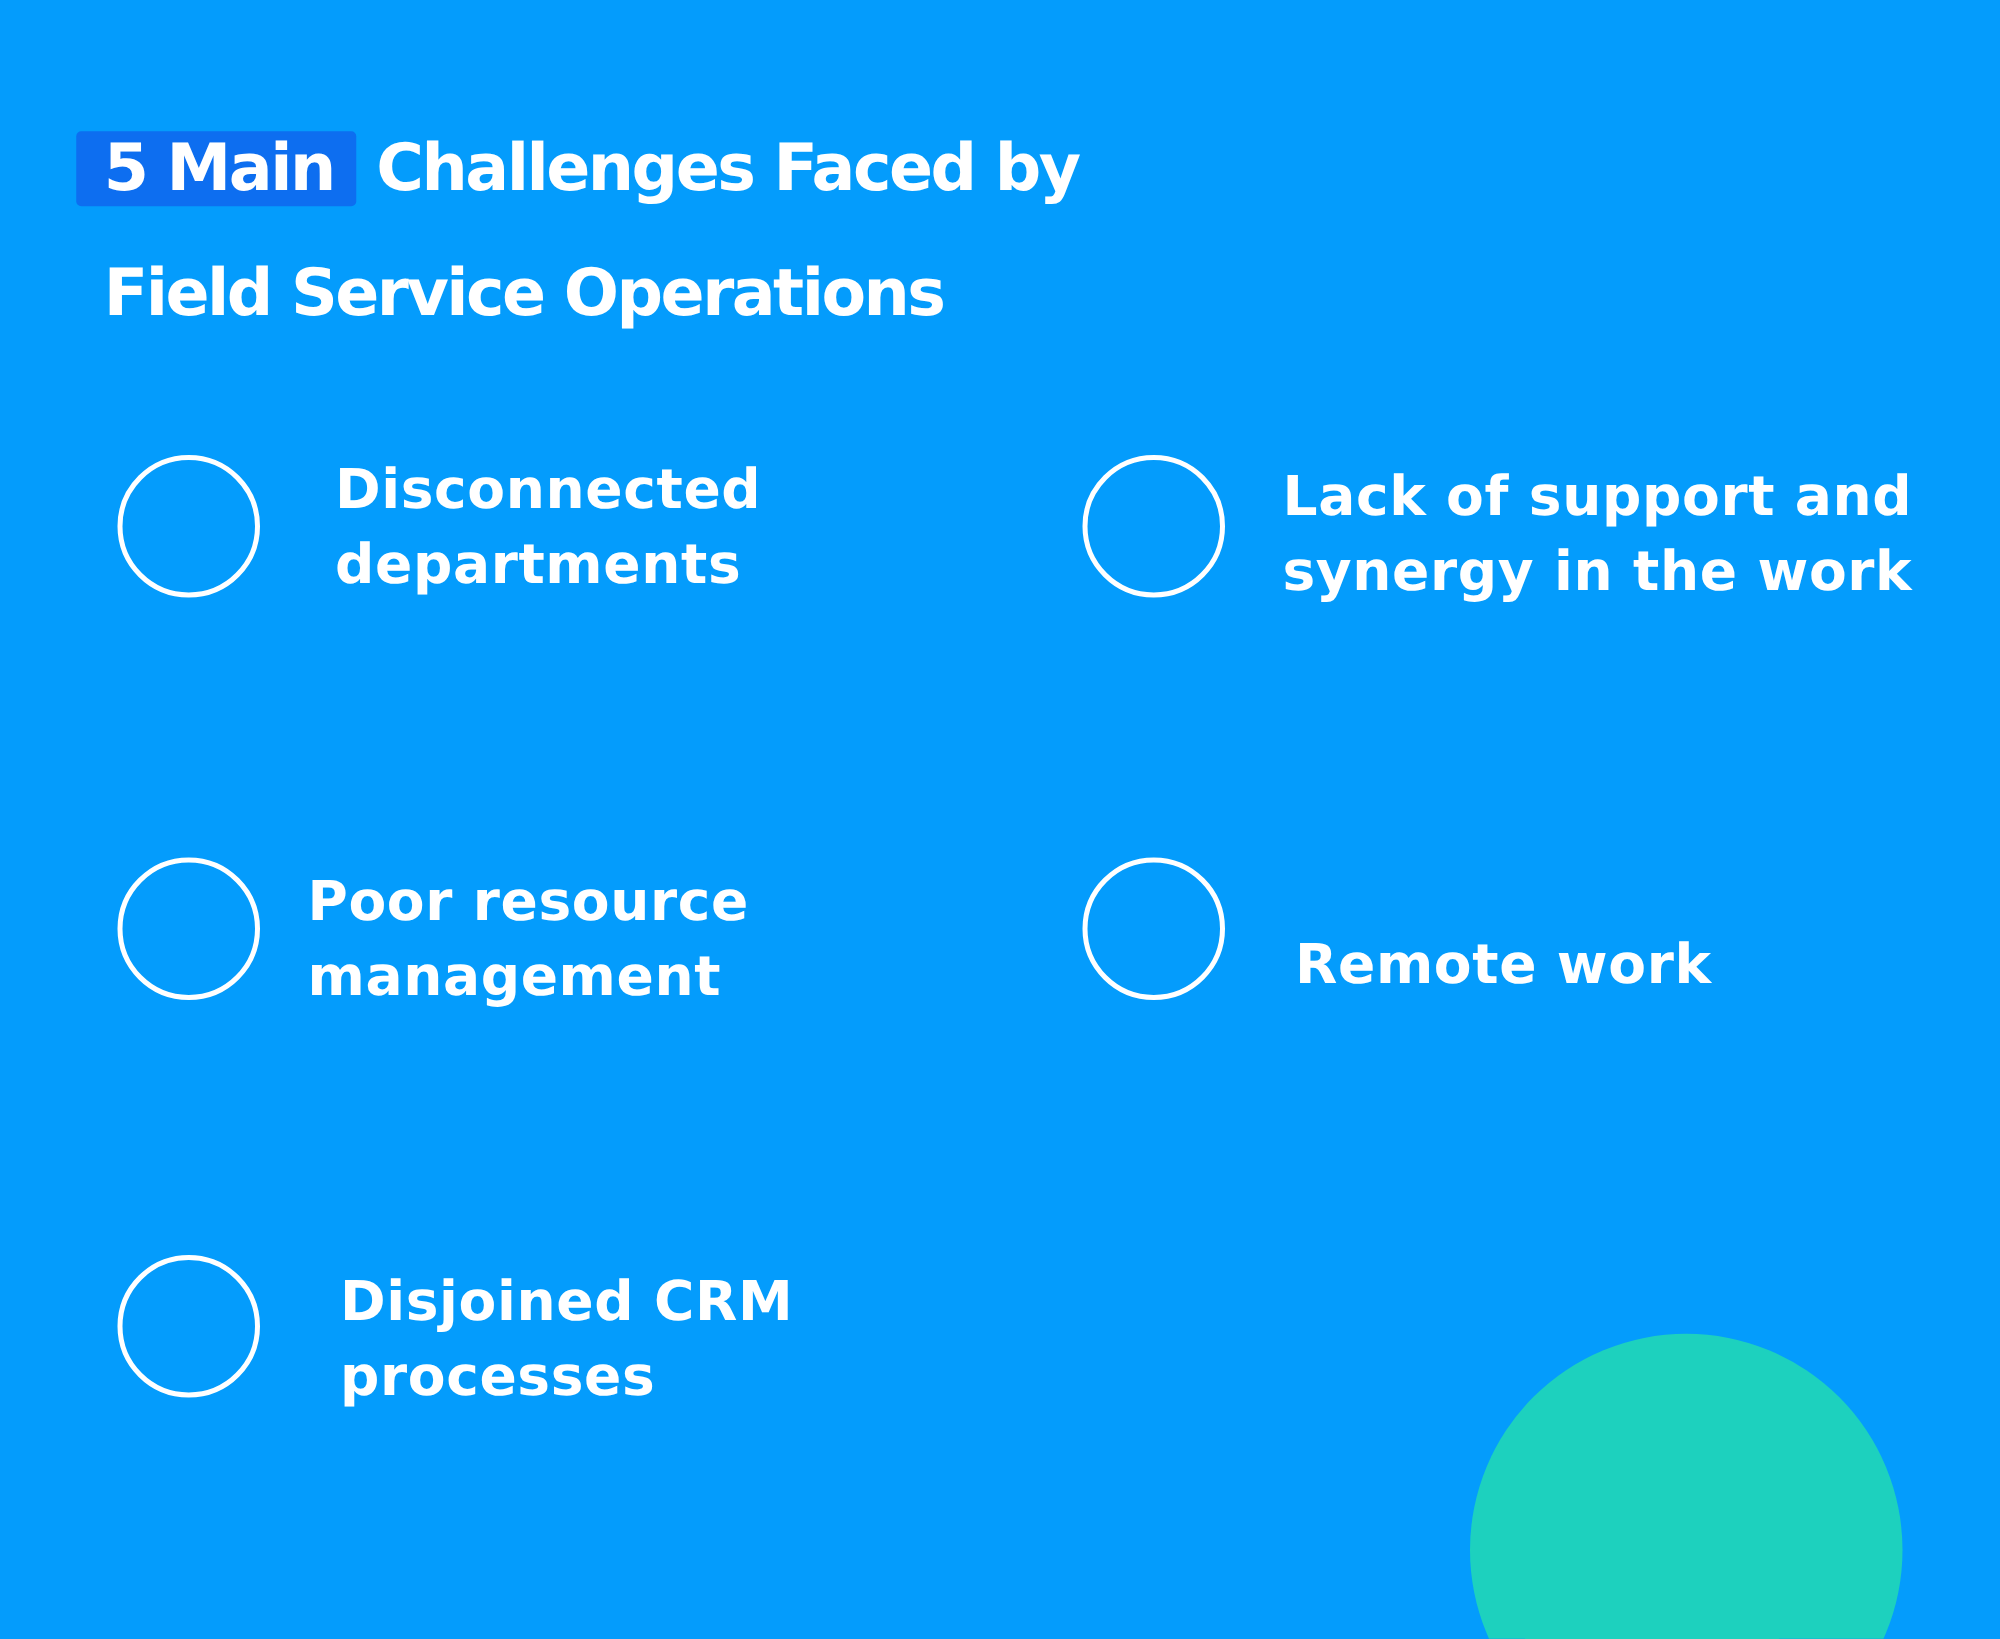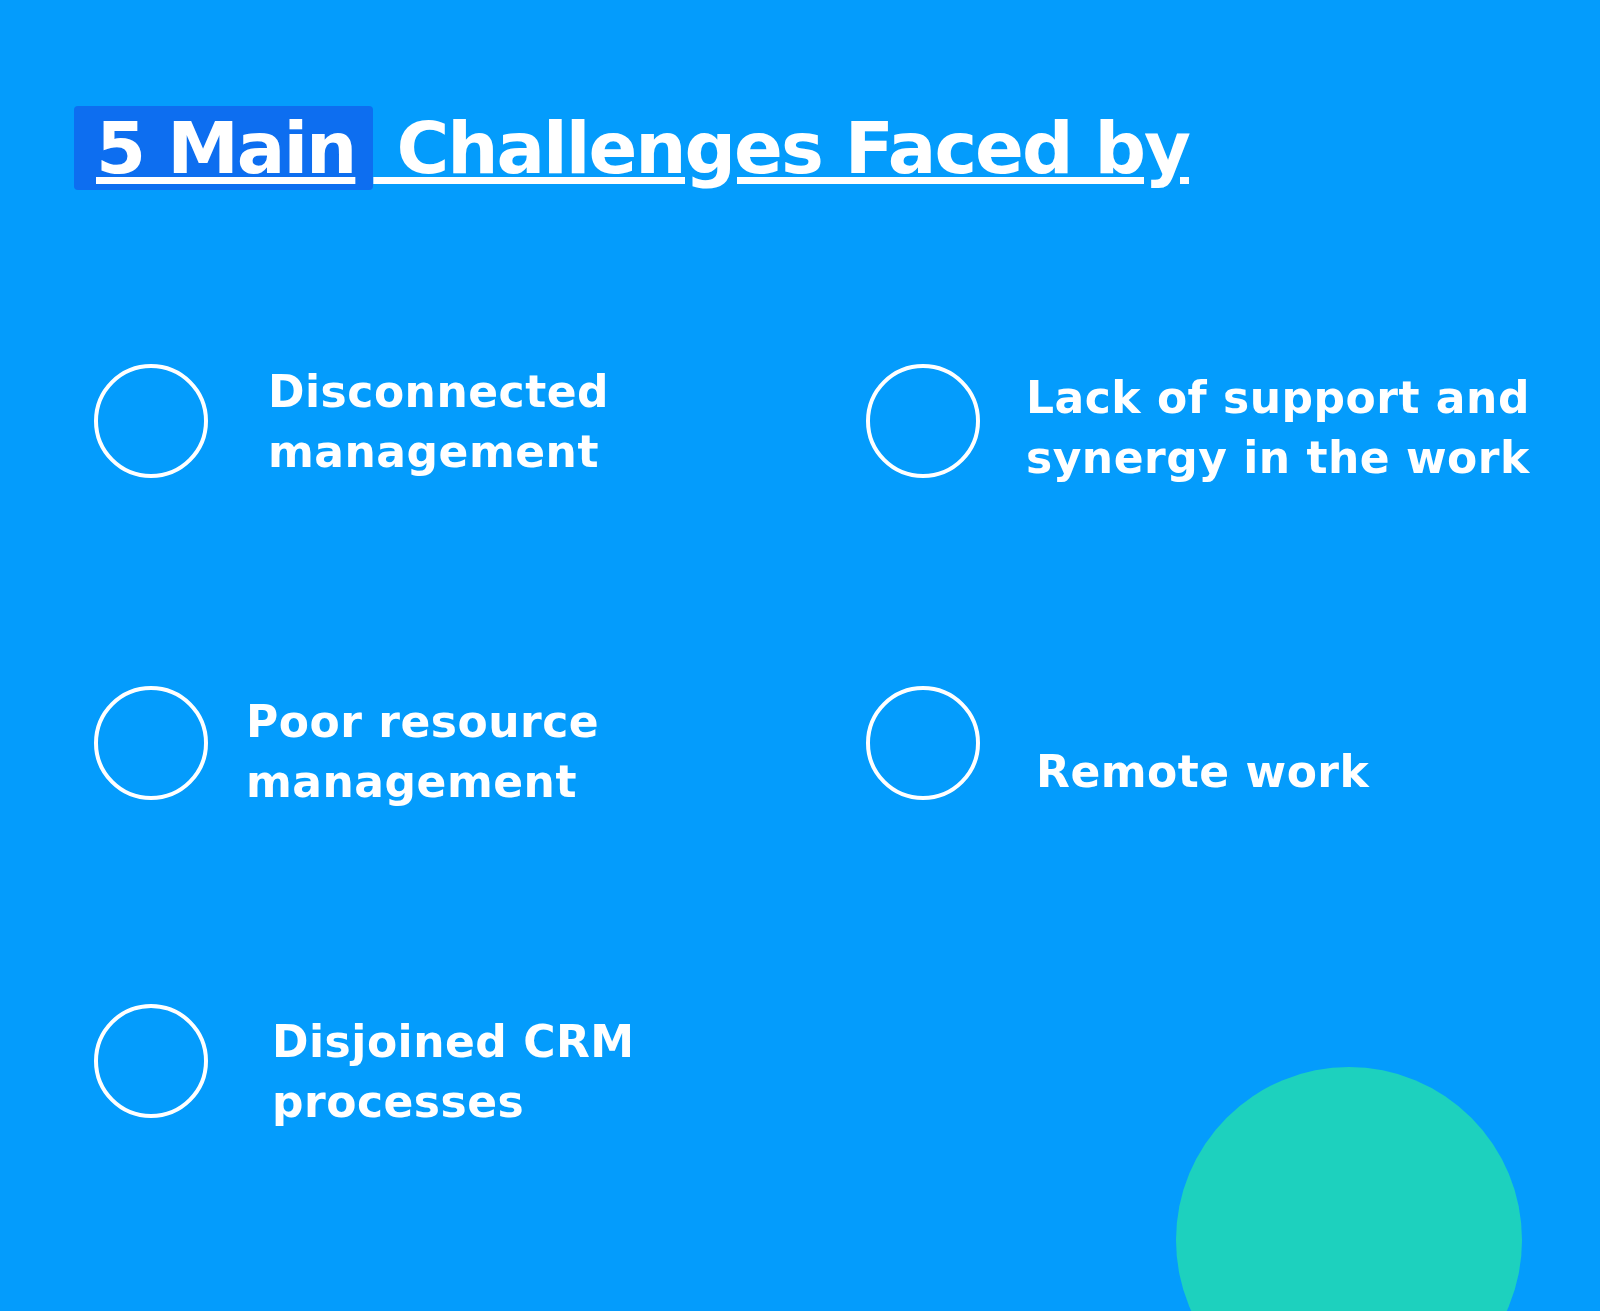--- a/index.html
+++ b/index.html
@@ -5,27 +5,26 @@
   html, body { margin: 0; padding: 0; }
   body {
     width: 1600px; height: 1311px; overflow: hidden;
     background: #049cfc;
     position: relative;
     font-family: "Liberation Sans", sans-serif;
     color: #ffffff;
   }
   .title {
     position: absolute; left: 80px; top: 82px;
-    margin: 16px;
+    margin: 3px;
     font-family: "DejaVu Sans", sans-serif;
     font-weight: bold;
-    font-size: 72px;
+    font-size: 52px;
     line-height: 100px;
     letter-spacing: -2px;
-    text-decoration: underline;
   }
   .title .hl {
     background: #0d6ef0;
     border-radius: 4px;
     padding: 0 18px 0 22px;
     margin-left: -22px;
   }
   .ring {
     position: absolute;
     width: 114px; height: 114px;
@@ -46,26 +45,26 @@
     position: absolute;
     left: 1176px; top: 1067px;
     width: 346px; height: 346px;
     border-radius: 50%;
     background: #1dd1be;
   }
 </style>
 </head>
 <body>
 
-<h1 class="title"><span class="hl">5 Main</span><span> Challenges Faced by</span><br></h1>
+<h1 class="title"><span class="hl">5 Main</span><span> Challenges Faced by</span><br><span>Field Service Operations</span></h1>
 
 <div>
   <div class="ring" style="left:94px; top:364px;"></div>
   <div class="label" style="left:268px; top:362px;">Disconnected
-management</div>
+departments</div>
 </div>
 
 <div>
   <div class="ring" style="left:866px; top:364px;"></div>
   <div class="label" style="left:1026px; top:368px;">Lack of support and
 synergy in the work</div>
 </div>
 
 <div>
   <div class="ring" style="left:94px; top:686px;"></div>

